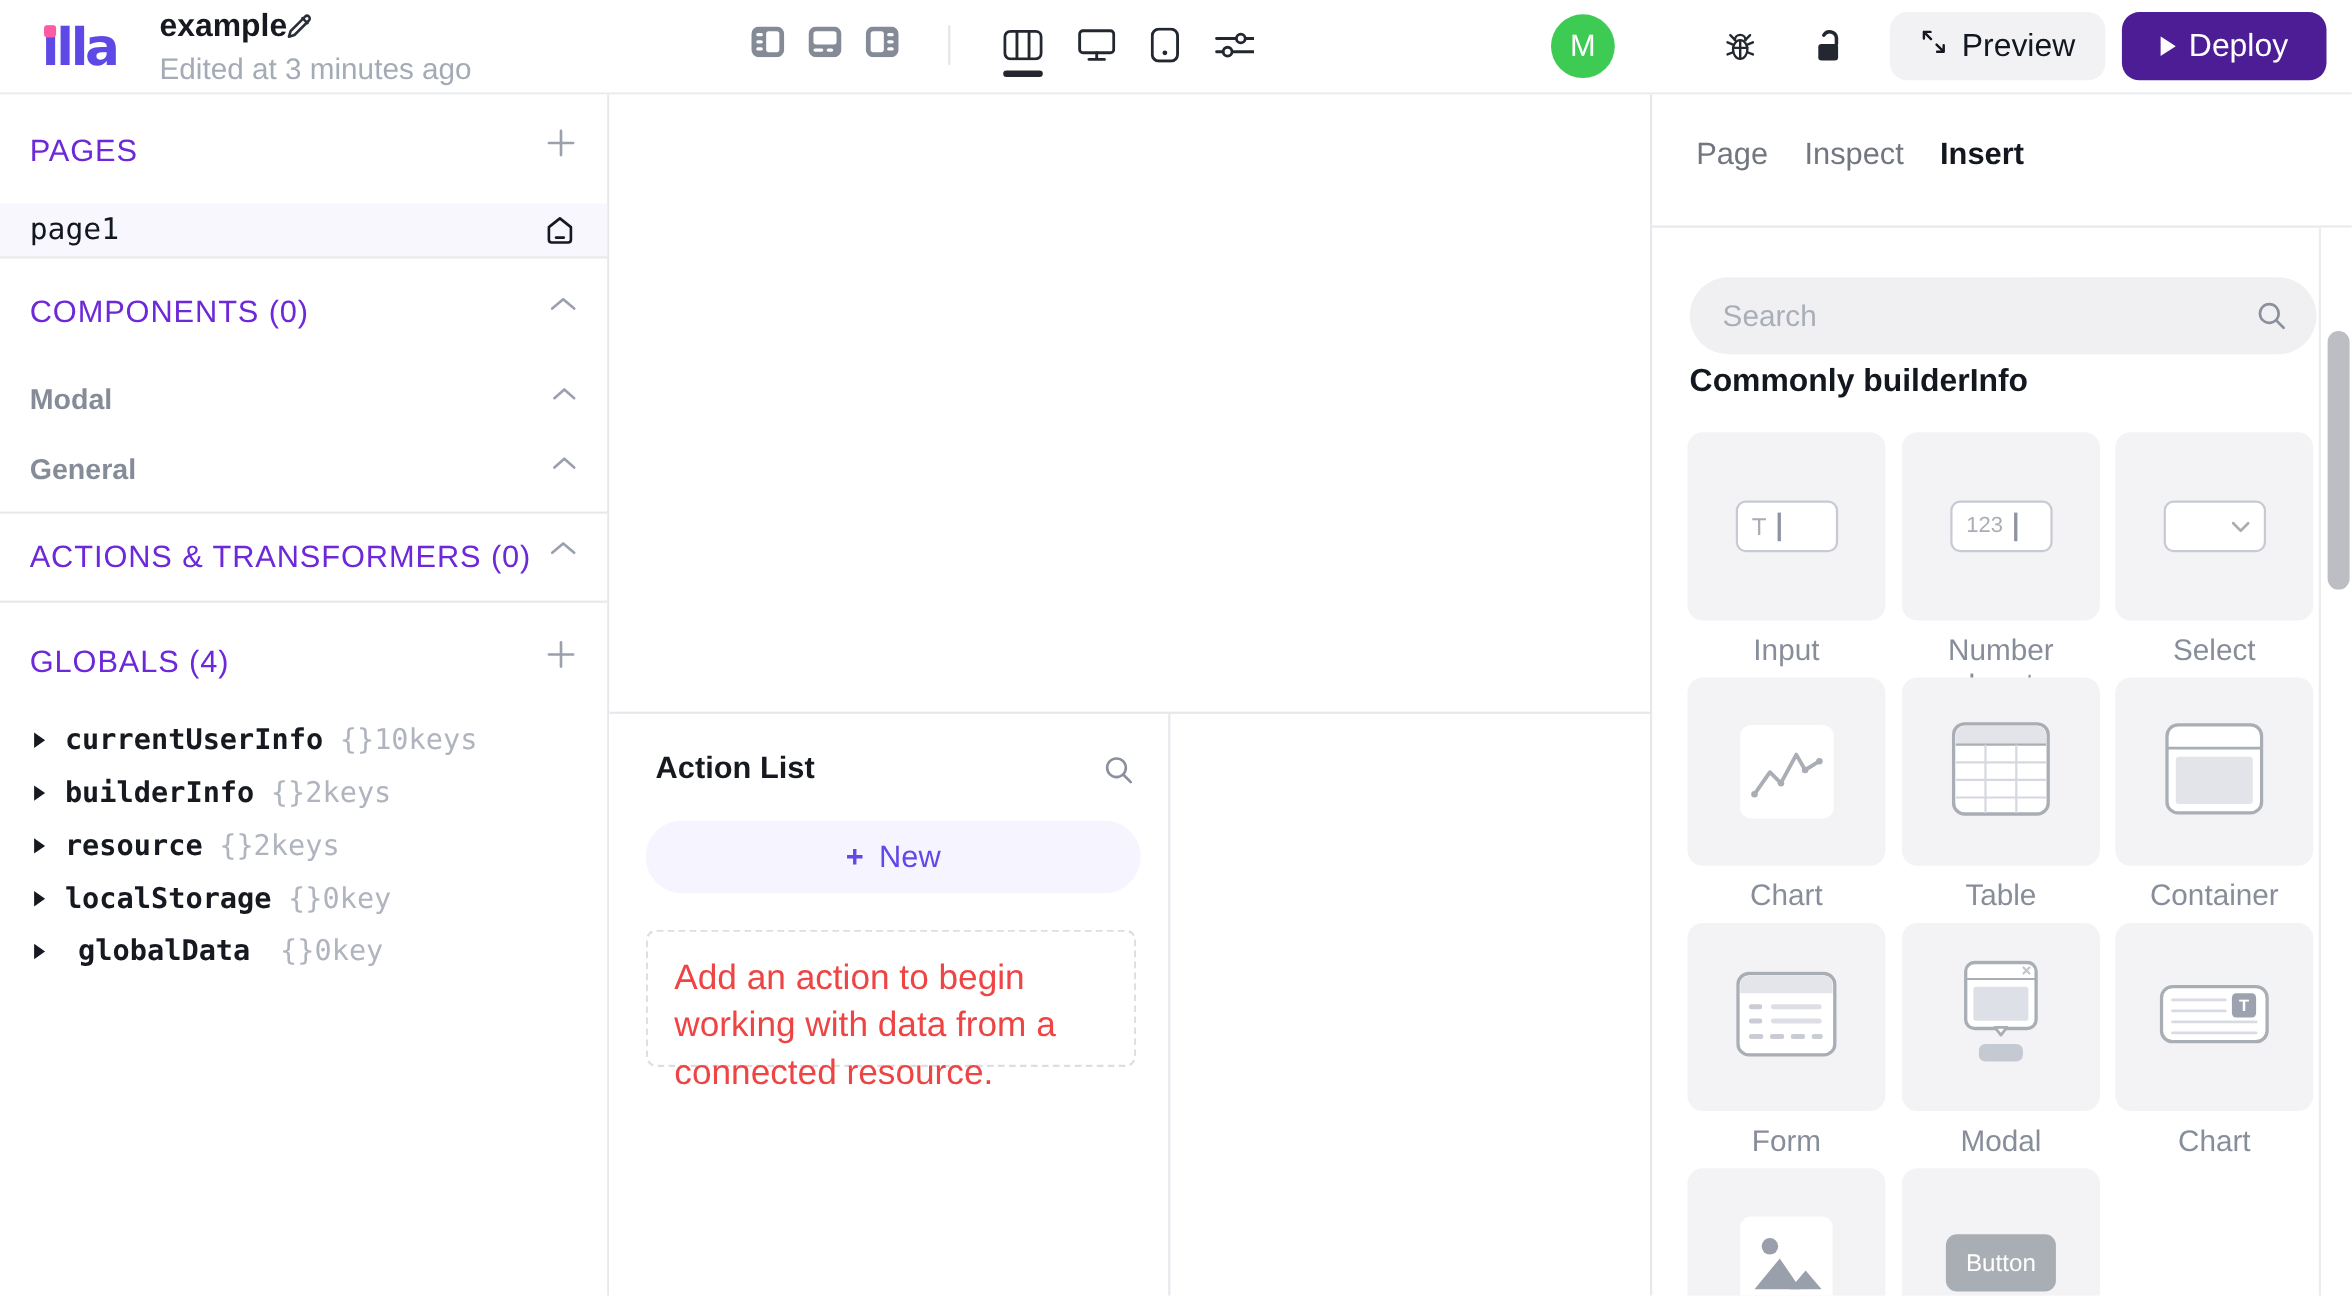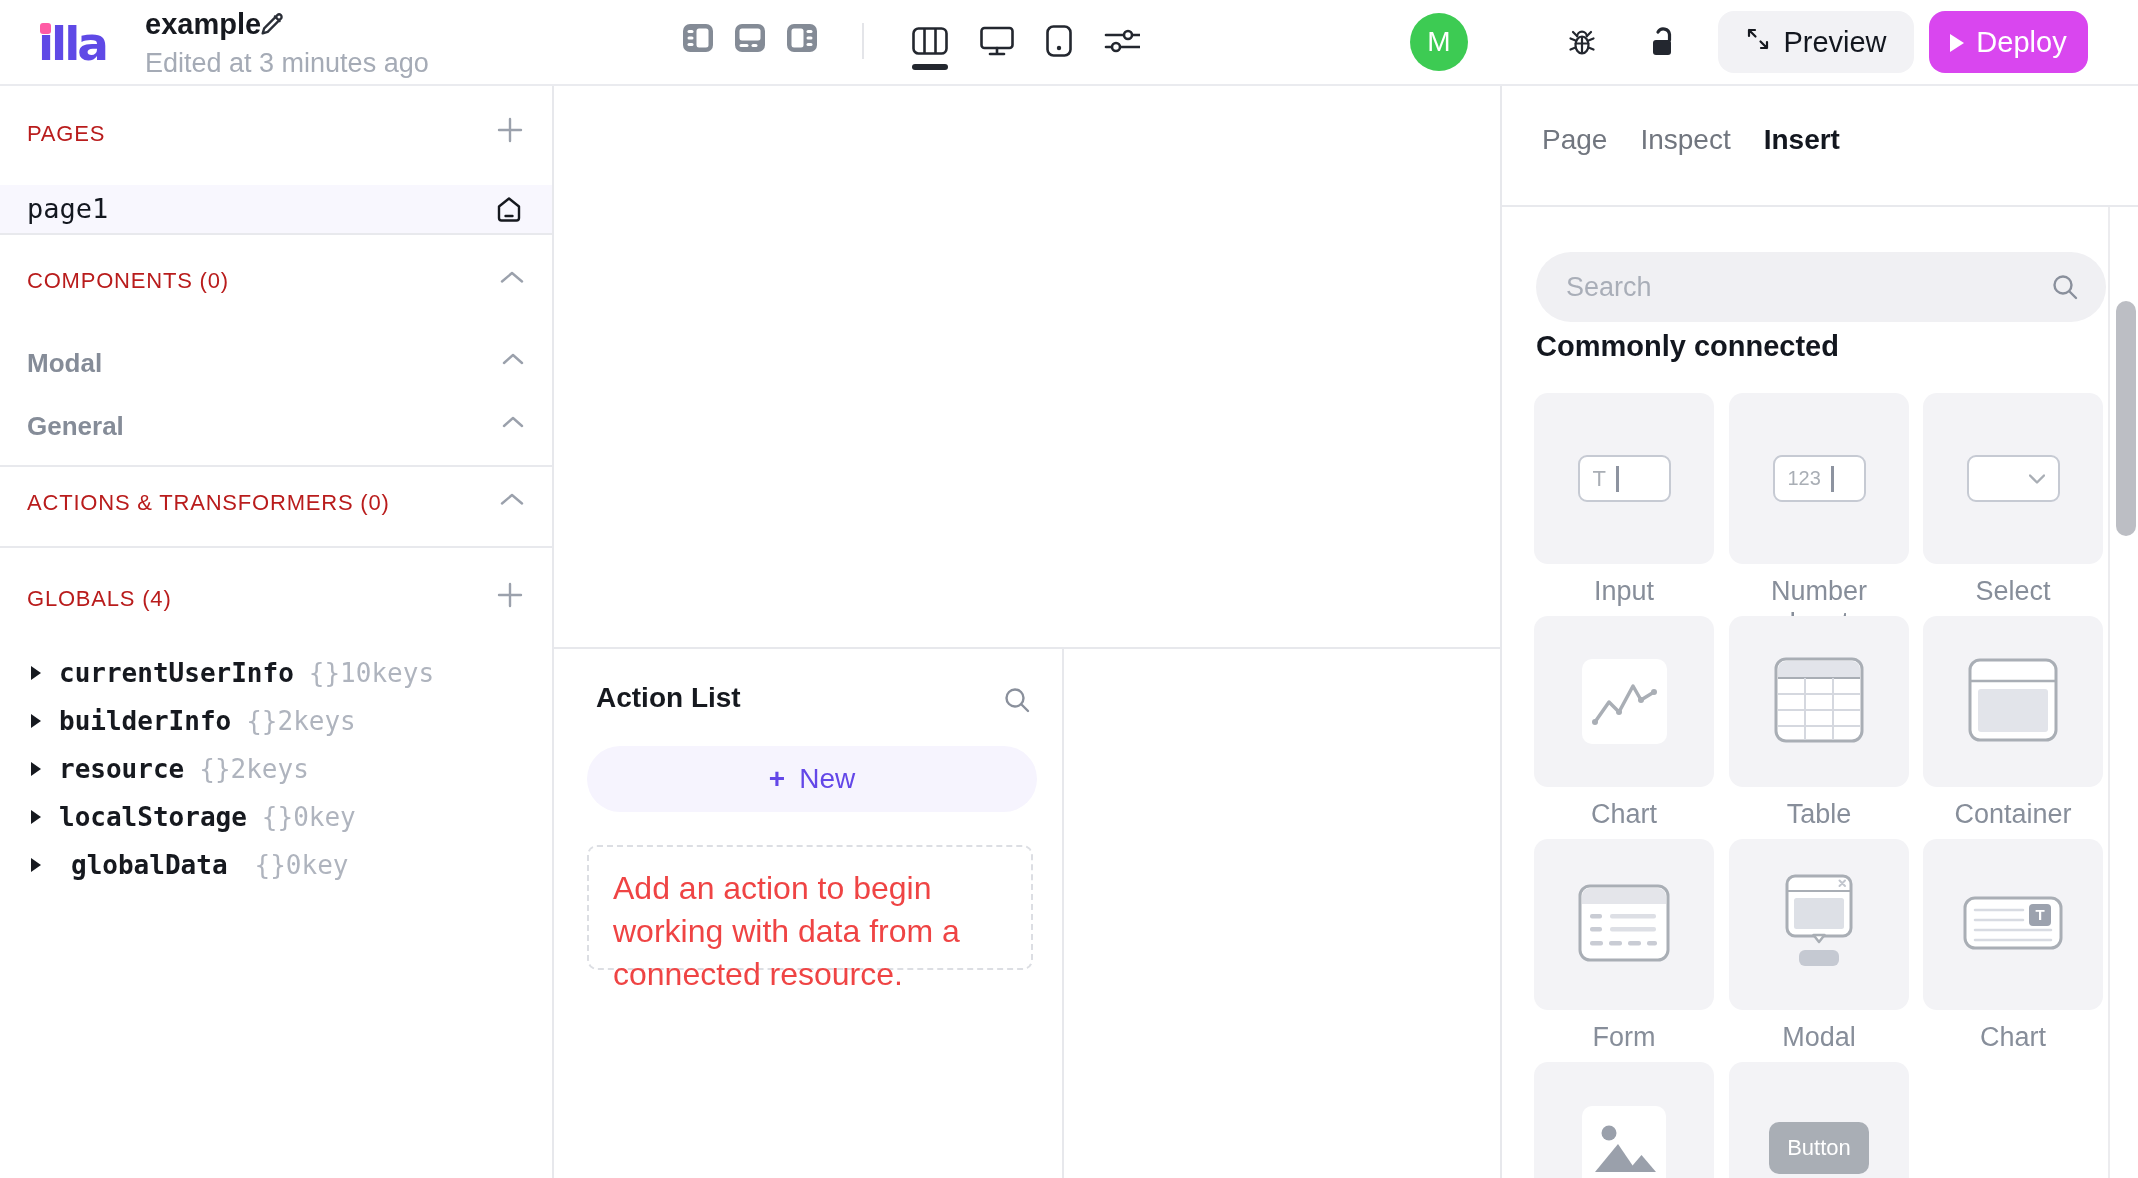--- a/index.html
+++ b/index.html
@@ -19,25 +19,25 @@
   .panel-toggles { position:absolute; left:683px; top:24px; display:flex; gap:22px; }
   .tb-divider { position:absolute; left:862px; top:23px; width:2px; height:36px; background:#e4e5e9; }
   .view-icons { position:absolute; left:912px; top:20px; display:flex; align-items:center; gap:32px; height:46px; }
   .active-underline { position:absolute; left:912px; top:64px; width:36px; height:6px; border-radius:3px; background:#23272f; }
 
   .avatar { position:absolute; left:1410px; top:13px; width:58px; height:58px; border-radius:50%; display:flex; align-items:center; justify-content:center; color:#fff; font-size:28px; font-weight:500; }
   .icon-btn { position:absolute; top:26px; cursor:pointer; }
 
   .btn { position:absolute; top:11px; height:62px; border-radius:16px; display:flex; align-items:center; justify-content:center; gap:12px; font-size:29px; cursor:pointer; border:none; }
   .btn-preview { left:1718px; width:196px; background:#f2f2f5; color:#13171f; }
-  .btn-deploy { left:1929px; width:159px; background:#d946ef; color:#fff; }
+  .btn-deploy { left:1929px; width:186px; background:#4c1d95; color:#fff; }
 
   
   .sidebar { position:absolute; left:0; top:86px; width:554px; height:1092px; background:#fff; border-right:2px solid #e7e8ec; }
-  .sec-header { position:absolute; left:27px; font-size:22px; font-weight:500; letter-spacing:0.8px; color:#b91c1c; }
+  .sec-header { position:absolute; left:27px; font-size:28px; font-weight:500; letter-spacing:0.8px; color:#6d28d9; }
   .sec-right { position:absolute; right:28px; }
   .row-divider { position:absolute; left:0; width:552px; height:2px; background:#e8e9ed; }
   .page-row { position:absolute; left:0; top:99px; width:552px; height:48px; background:#f8f7fe; }
   .page-name { position:absolute; left:27px; top:8px; font-family:"DejaVu Sans Mono", monospace; font-size:27px; font-weight:500; color:#13171f; }
   .group-label { position:absolute; left:27px; font-size:26px; font-weight:700; color:#858c98; }
   .glb-row { position:absolute; left:0; width:552px; height:48px; display:flex; align-items:center; }
   .glb-tri { width:0; height:0; border-left:10px solid #16191f; border-top:7px solid transparent; border-bottom:7px solid transparent; margin-left:31px; }
   .glb-name { font-family:"DejaVu Sans Mono", monospace; font-size:26px; font-weight:700; color:#16191f; margin-left:18px; }
   .glb-meta { font-family:"DejaVu Sans Mono", monospace; font-size:26px; color:#afb4be; margin-left:15px; }
 
@@ -318,21 +318,21 @@
     <div class="rp-search">
       <input type="text" placeholder="Search" style="">
       <span class="mag">
         <svg width="30" height="30" viewBox="0 0 30 30" fill="none" stroke="#8a909c" stroke-width="2.4" stroke-linecap="round">
             <circle cx="13" cy="13" r="8.5"></circle>
             <line x1="19.5" y1="19.5" x2="26" y2="26"></line>
           </svg>
       </span>
     </div>
 
-    <div class="rp-section-title">Commonly connected</div>
+    <div class="rp-section-title">Commonly builderInfo</div>
 
     <div class="card" style="left:32px; top:307px;">
       <div class="mini-box">
         <span class="mini-glyph">T</span>
         <span class="mini-cursor"></span>
       </div>
     </div>
     <div class="card-label" style="left:32px; top:490px;"><span>Input</span></div>
 
     <div class="card" style="left:227px; top:307px;">

